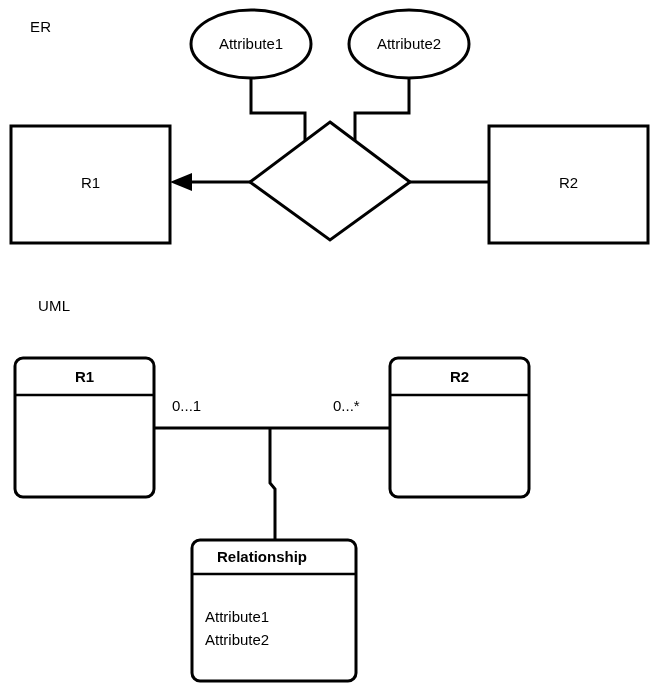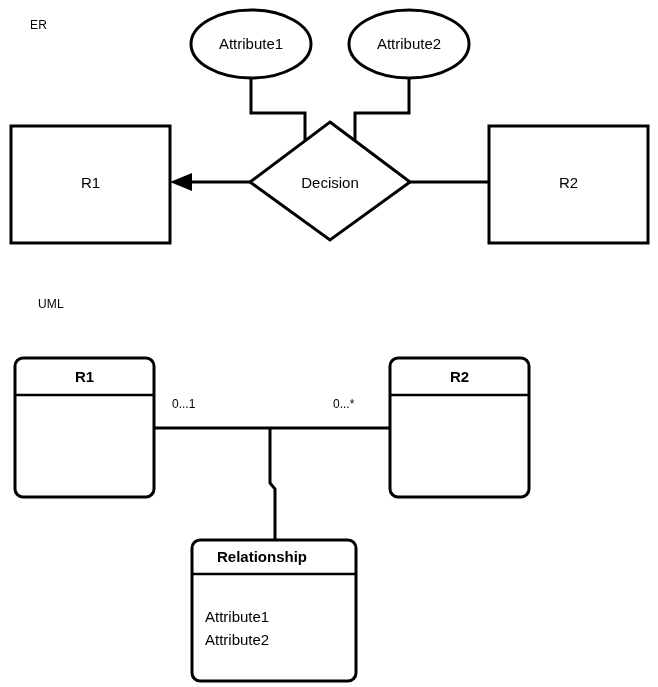--- a/index.html
+++ b/index.html
@@ -40,21 +40,21 @@
   .divider {
     stroke: #000000;
     stroke-width: 2.5;
   }
   .arrowhead {
     fill: #000000;
     stroke: none;
   }
   .section-label {
     position: absolute;
-    font-size: 12px;
+    font-size: 15px;
     font-family: "Liberation Sans", sans-serif;
     color: #000000;
     letter-spacing: 0.2px;
     white-space: nowrap;
     padding-left: 16px;
   }
   .node-text {
     position: absolute;
     font-size: 15px;
     font-family: "Liberation Sans", sans-serif;
@@ -74,21 +74,21 @@
   .uml-attr {
     position: absolute;
     font-size: 15px;
     font-family: "Liberation Sans", sans-serif;
     color: #000000;
     white-space: nowrap;
     line-height: 23px;
   }
   .mult-label {
     position: absolute;
-    font-size: 12px;
+    font-size: 15px;
     font-family: "Liberation Sans", sans-serif;
     color: #000000;
     white-space: nowrap;
   }
 </style>
 </head>
 <body>
 
 <div id="canvas">
 
@@ -129,21 +129,20 @@
   </svg>
 
   <div class="section-label" style="left:14px; top:18px;">ER</div>
 
   <div class="node-text" style="left:191px; top:35px; width:120px;">Attribute1</div>
   <div class="node-text" style="left:349px; top:35px; width:120px;">Attribute2</div>
 
   <div class="node-text" style="left:11px; top:174px; width:159px;">R1</div>
   <div class="node-text" style="left:489px; top:174px; width:159px;">R2</div>
 
-  <div class="node-text" style="left:270px; top:174px; width:120px;">Decision</div>
 
   <div class="section-label" style="left:22px; top:297px;">UML</div>
 
   <div class="uml-title" style="left:15px; top:368px; width:139px;">R1</div>
   <div class="uml-title" style="left:390px; top:368px; width:139px;">R2</div>
 
   <div class="mult-label" style="left:172px; top:397px;">0...1</div>
   <div class="mult-label" style="left:333px; top:397px;">0...*</div>
 
   <div class="uml-title" style="left:192px; top:548px; width:140px;">Relationship</div>

